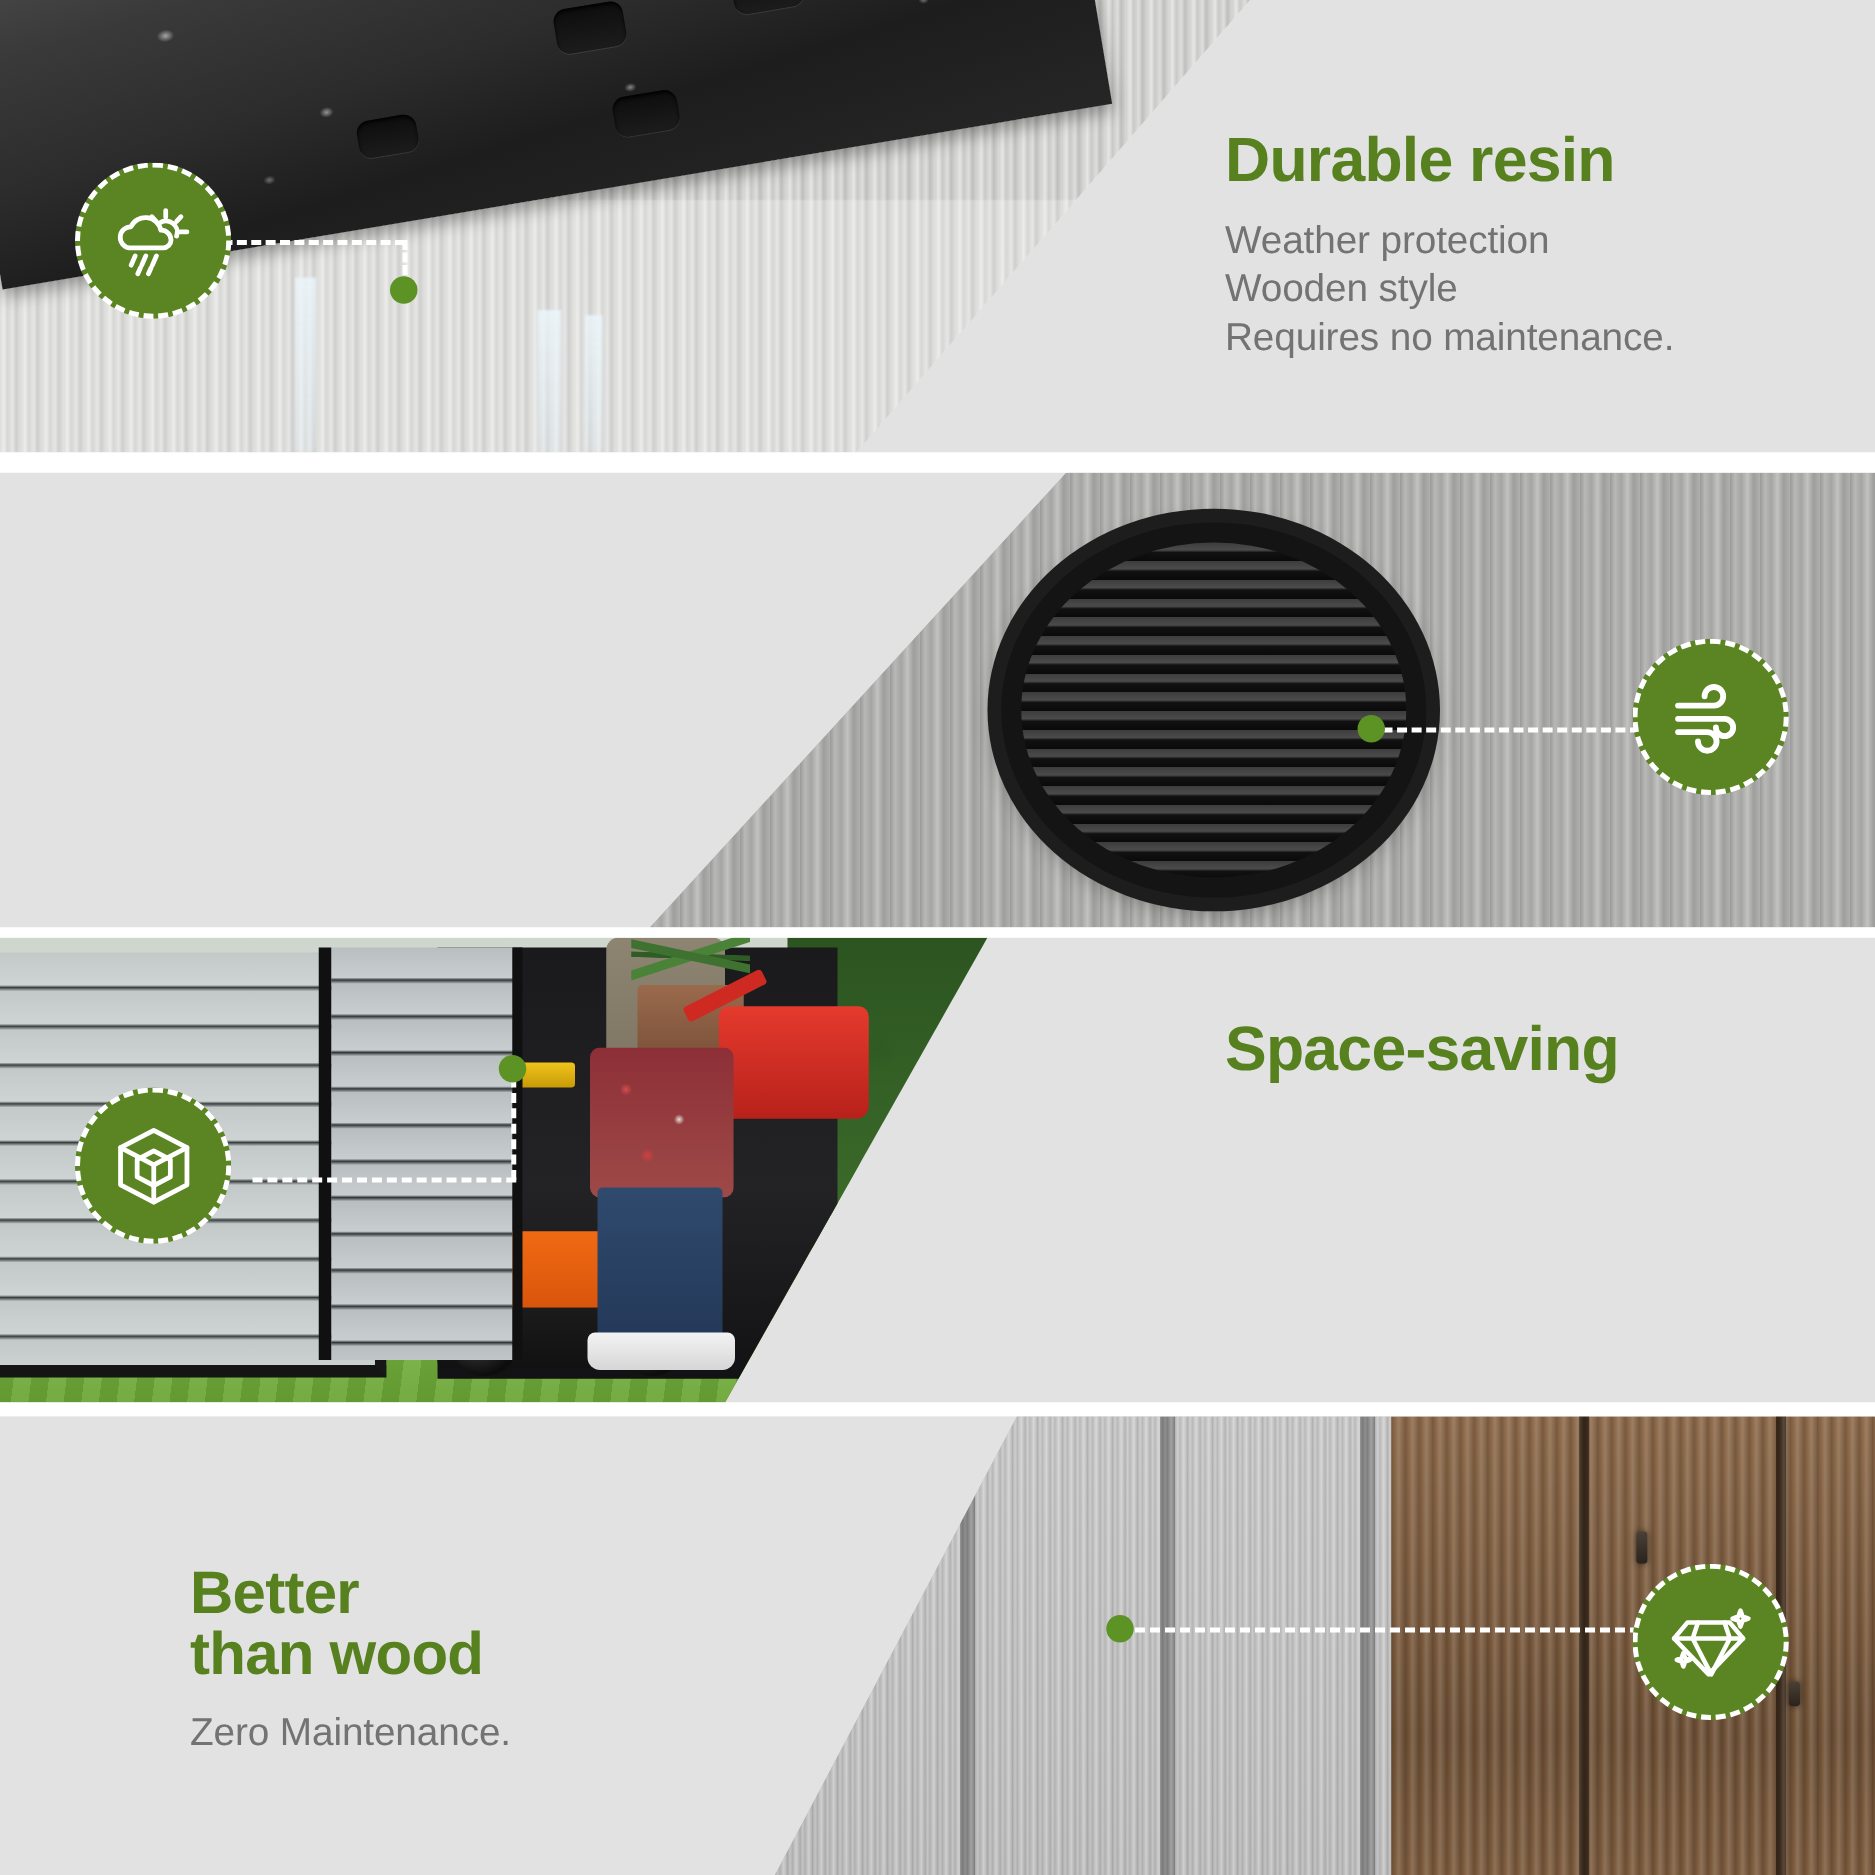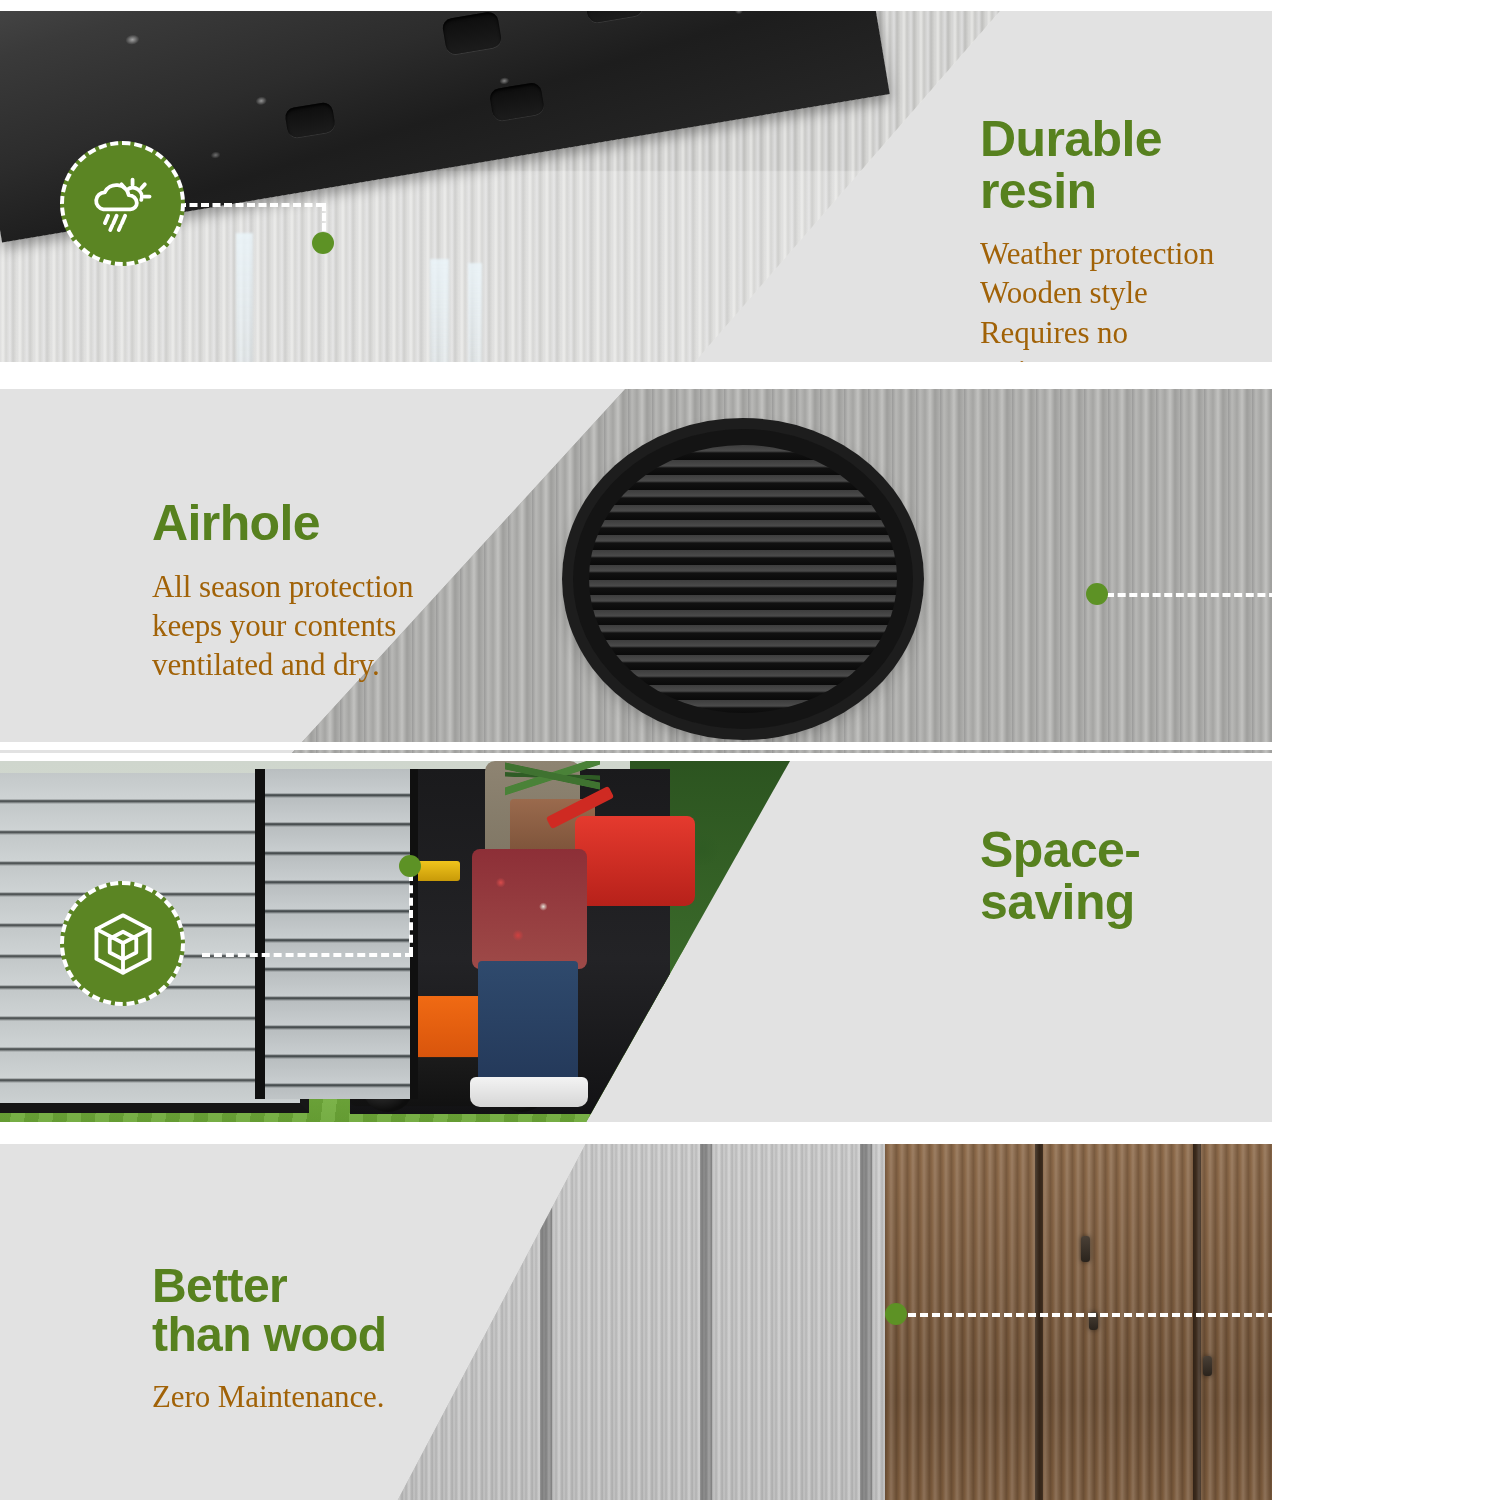--- a/index.html
+++ b/index.html
@@ -8,24 +8,23 @@
   .infographic{
     position:relative;
     width:1500px;height:1500px;
     background:#ffffff;
     overflow:hidden;
   }
 
   
   .panel{
     position:absolute;
-    left:0; width:1272px;
+    left:0; width:1500px;
     background:#e2e2e2;
     overflow:hidden;
-    margin-top:11px;
   }
   .panel-1{top:0;    height:362px;}
   .panel-2{top:378px; height:364px;}
   .panel-3{top:750px; height:372px;}
   .panel-4{top:1133px;height:367px;}
 
   
   .photo{position:absolute;top:0;height:100%;}
 
   
@@ -230,27 +229,26 @@
     color:#57811f;
     font-size:50px;
     font-weight:bold;
     line-height:1.03;
     letter-spacing:-0.6px;
     margin:0 0 17px 0;
     white-space:pre-line;
   }
   .headline.small{font-size:48px;}
   .body-text{
-    color:#a16207;
+    color:#737373;
     font-size:30px;
     line-height:1.27;
     margin:0;
     white-space:pre-line;
     letter-spacing:-0.1px;
-    font-family:Liberation Serif, serif;
   }
   .body-text.lg{font-size:31px;}
 
   
   .badge{
     position:absolute;
     width:125px;height:125px;border-radius:50%;
     background:#5b8523;
     border:4px dashed #ffffff;
     box-sizing:border-box;
@@ -329,26 +327,20 @@
     <div class="dot" style="left:1086px;top:194px;"></div>
 
     <div class="badge badge-2" style="top:133px;">
       <svg viewBox="0 0 64 64" fill="none" stroke="#ffffff" stroke-width="4.4" stroke-linecap="round" stroke-linejoin="round">
         <path d="M7 23h27a7 7 0 1 0-7-7"></path>
         <path d="M7 33h35a6.5 6.5 0 1 1-6.5 6.5"></path>
         <path d="M7 43h22a7 7 0 1 1-7 7"></path>
       </svg>
     </div>
 
-    <div class="text-block tb-2" style="top:109px;">
-      <h2 class="headline">Airhole</h2>
-      <p class="body-text lg">All season protection
-keeps your contents
-ventilated and dry.</p>
-    </div>
   </div>
 
   <div class="gap" style="top:742px;height:8px;"></div>
 
   <div class="panel panel-3">
 
     <div class="photo photo-3">
       <div class="lawn"></div>
       <div class="hedge"></div>
       <div class="shed-interior"></div>

